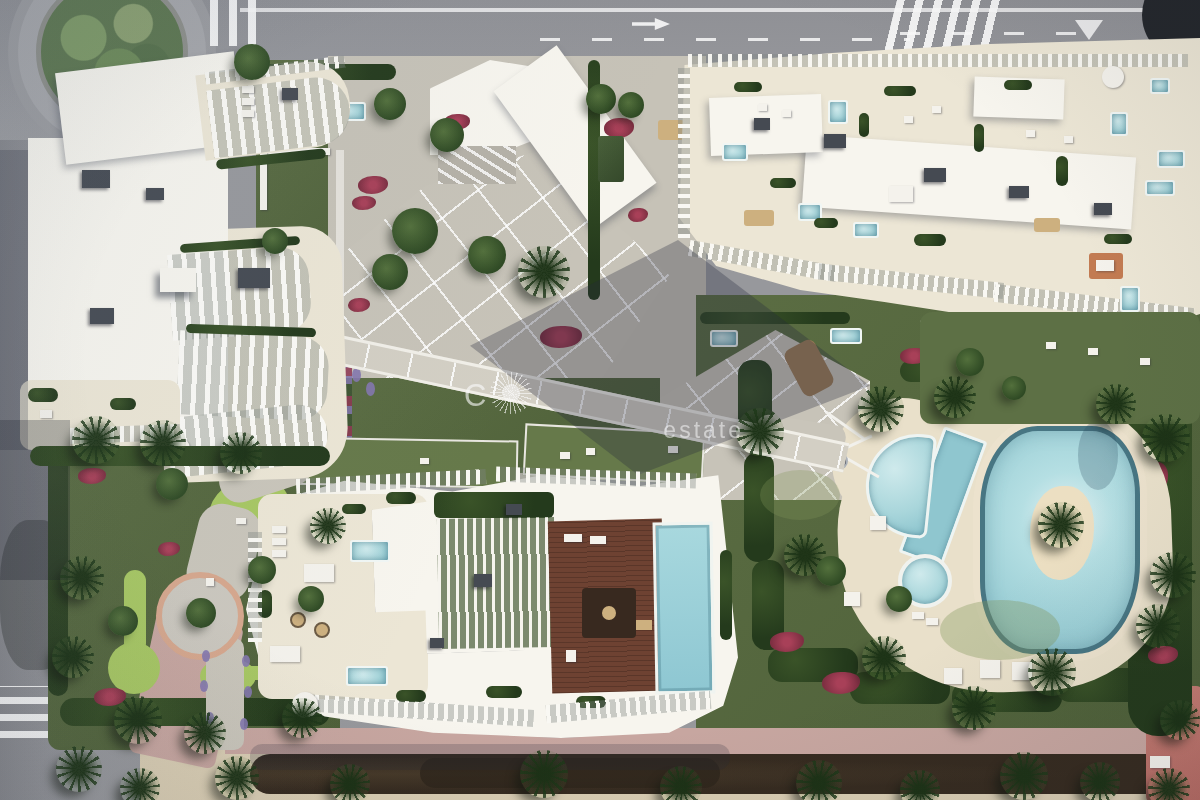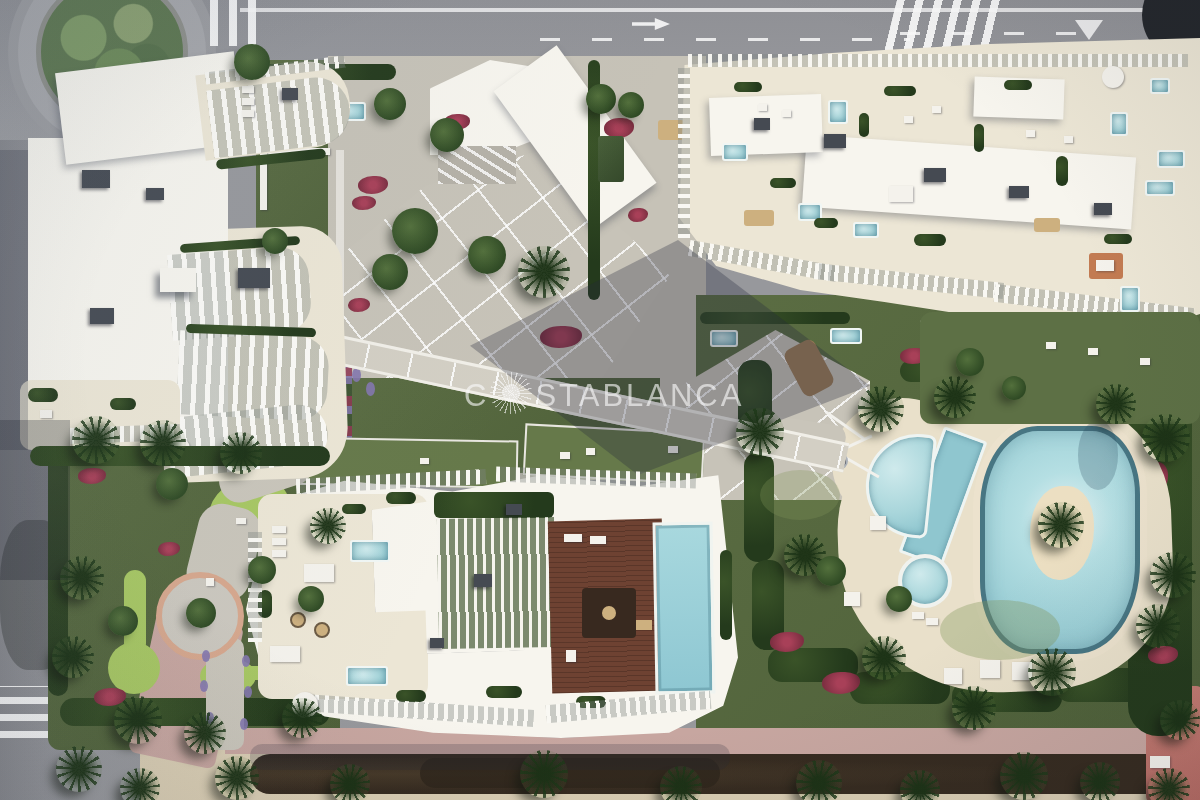--- a/index.html
+++ b/index.html
@@ -400,17 +400,17 @@
   <div class="palm" style="left:796px;top:760px;width:46px;height:46px;"></div>
   <div class="palm" style="left:900px;top:770px;width:40px;height:40px;"></div>
   <div class="palm" style="left:1000px;top:752px;width:48px;height:48px;"></div>
   <div class="palm" style="left:1080px;top:762px;width:40px;height:40px;"></div>
   <div class="palm" style="left:1148px;top:768px;width:42px;height:42px;"></div>
 
   <div class="wm">
     <div class="wm-line1">
       <span>C</span>
       <span class="wm-sun"></span>
-      <span>STABLANCA</span>
     </div>
+    <div class="wm-estate">estate</div>
   </div>
 
 </div>
 
 </body></html>

